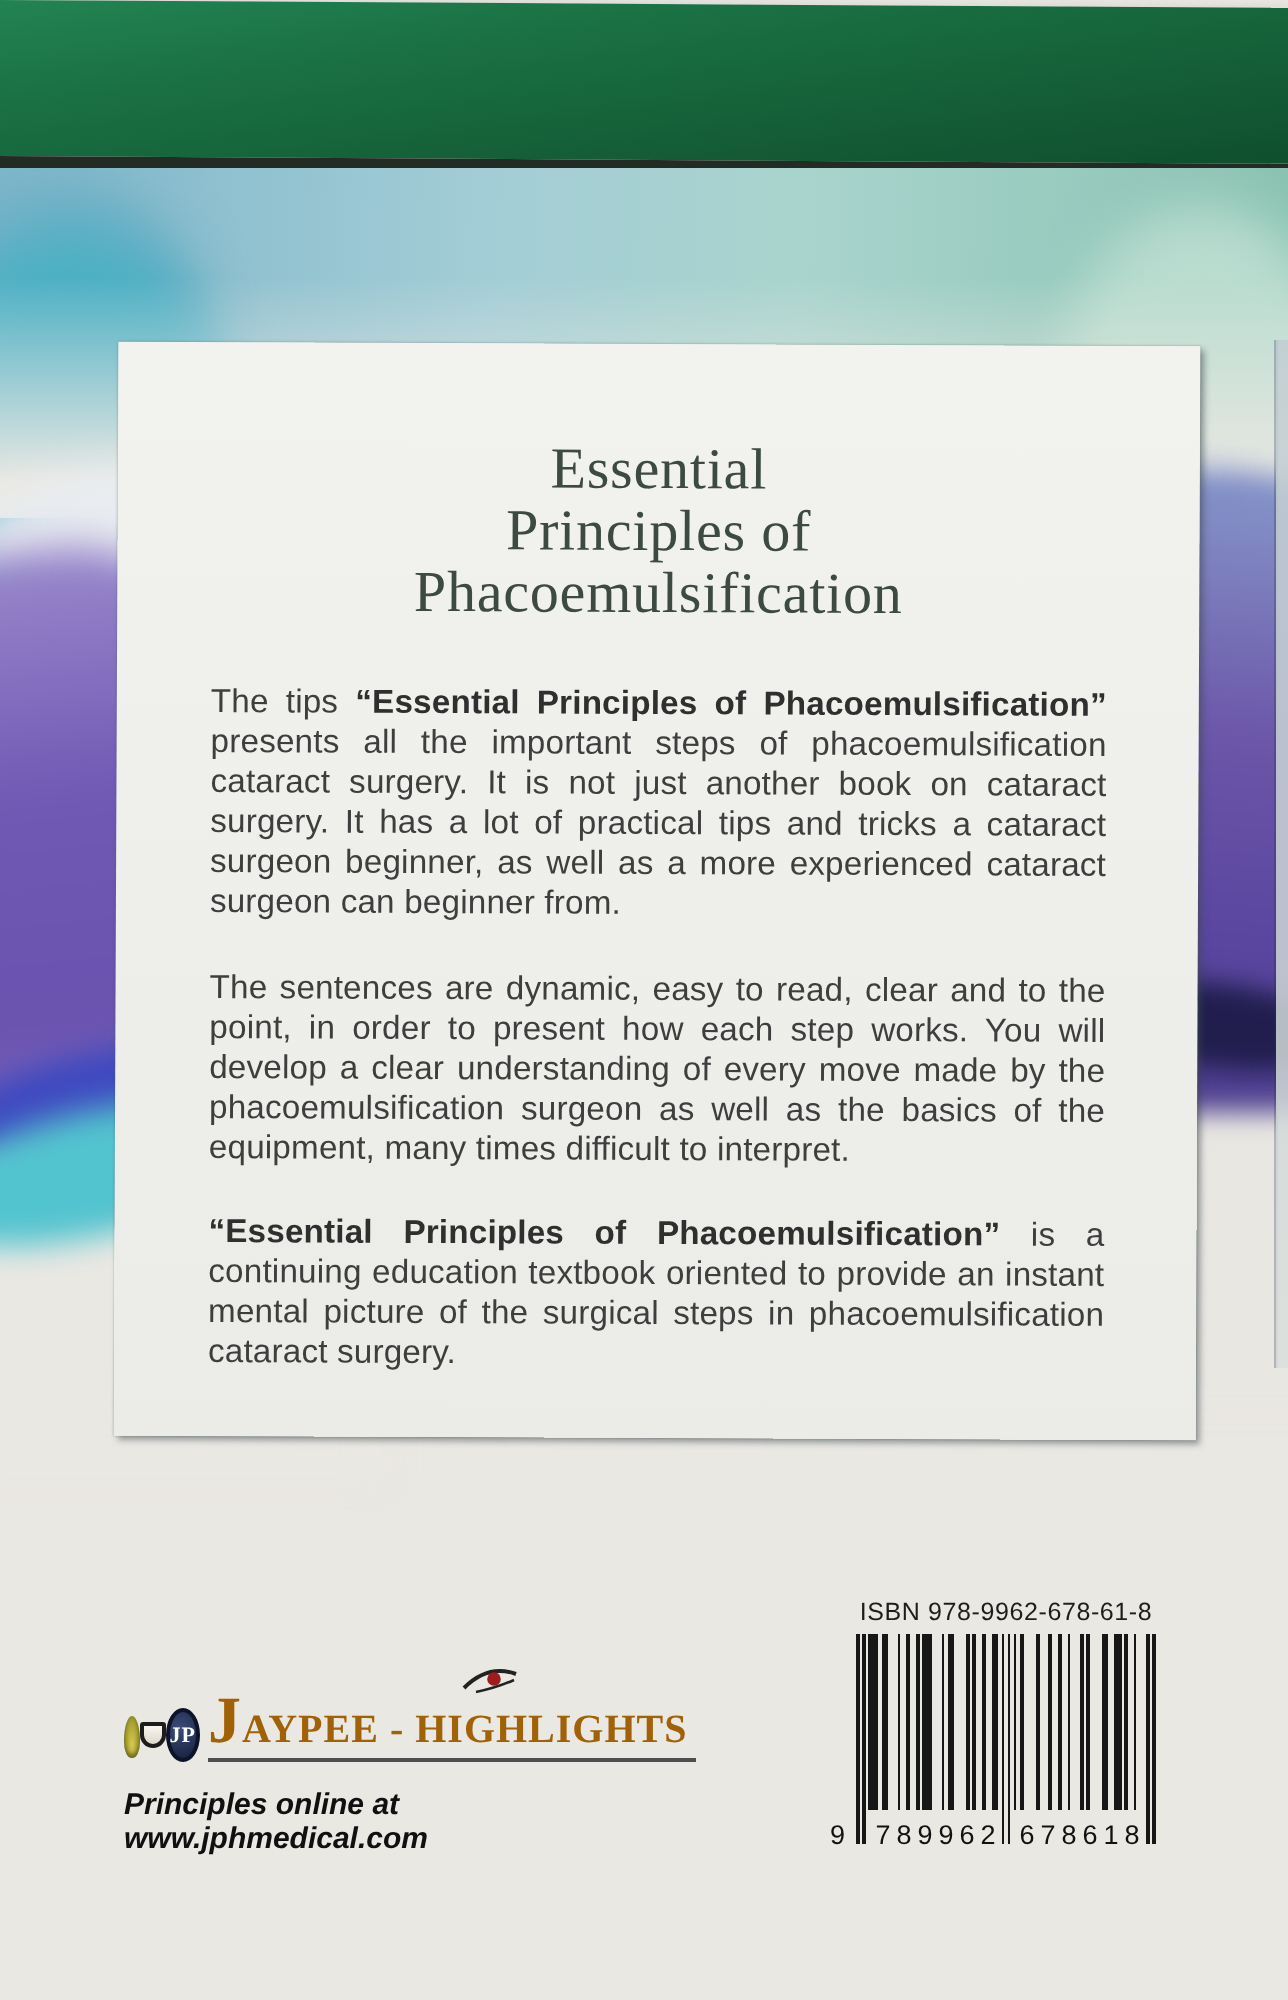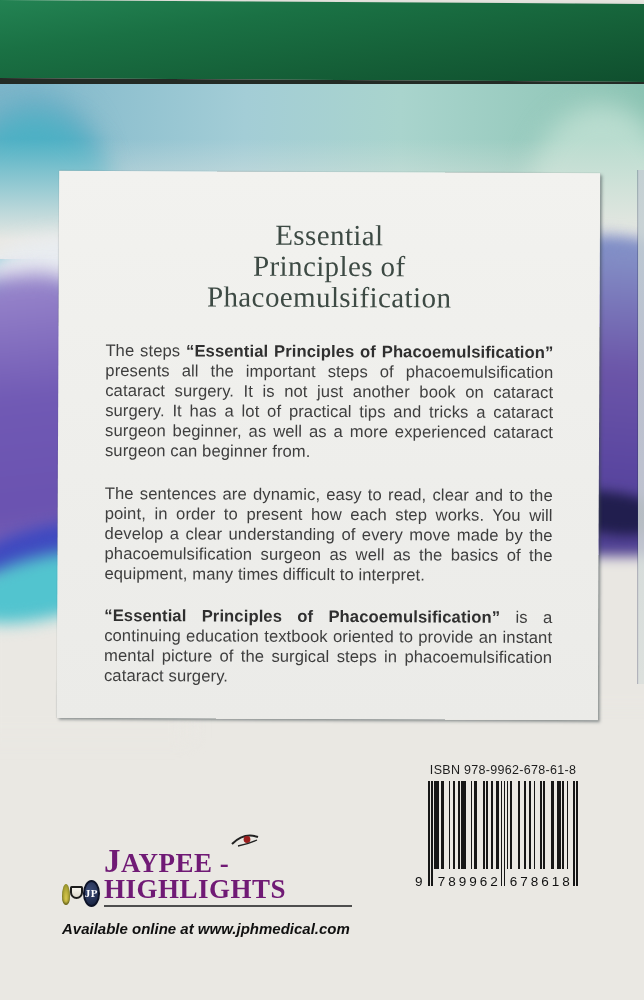--- a/index.html
+++ b/index.html
@@ -46,21 +46,21 @@
          font-size:29px;line-height:31px;text-align:center;letter-spacing:.4px;}
   .title span{display:block;}
   .panel p{margin:0 46px 0 47px;font-size:16.6px;line-height:20px;color:#3e3e3e;
            text-align:justify;letter-spacing:.1px;}
   .panel p.p1{margin-top:29px;}
   .panel p.p2{margin-top:23px;}
   .panel p.p3{margin-top:22px;}
   .panel b{color:#2f2f2f;}
 
   
-  .isbn-area{position:absolute;left:424px;top:763px;width:158px;text-align:center;}
+  .isbn-area{position:absolute;left:424px;top:799px;width:158px;text-align:center;}
   .isbn-label{font-size:12.5px;color:#1d1d1d;letter-spacing:.3px;white-space:nowrap;}
   .barcode{position:relative;margin:4px 4px 0 4px;height:108px;}
   .bc-bars{display:flex;align-items:flex-start;height:108px;}
   .bc-m{flex:1;height:88px;}
   .bc-m.on{background:#171717;}
   .bc-m.tall{height:105px;}
   .bc-digits{position:absolute;left:0;bottom:0;width:100%;height:16px;
              font-size:13.5px;color:#111;}
   .bc-d9{position:absolute;left:-13px;bottom:0;}
   .bc-g1{position:absolute;left:4.5%;width:44%;bottom:0;display:flex;justify-content:space-evenly;}
@@ -76,21 +76,21 @@
   .cup{width:21px;height:13px;margin-top:-3px;background:linear-gradient(#f7f5ee,#ddd9cc);
        border:2px solid #1d1d1d;border-radius:2px 2px 8px 8px;box-sizing:border-box;}
   .jp{width:27px;height:27px;margin-top:-2px;border-radius:50%;
       background:radial-gradient(circle at 35% 35%,#3c4c78,#151f3c);
       border:2px solid #0d1328;box-sizing:border-box;color:#fff;
       display:flex;align-items:center;justify-content:center;
       font:700 11px "Liberation Serif",serif;letter-spacing:.5px;}
   .logo-text{margin-left:4px;position:relative;}
   .eye-badge{position:absolute;left:126px;top:-15px;}
   .logo-name{display:block;font-family:"Liberation Serif","DejaVu Serif",serif;font-weight:700;
-             font-size:27px;line-height:.95;color:#701a75;letter-spacing:.5px;
+             font-size:20px;line-height:.95;color:#a16207;letter-spacing:.5px;
              border-bottom:2.5px solid #4e4e4e;padding:0 4px 2px 0;}
   .logo-name::first-letter{font-size:33px;}
   .logo-sub{display:block;margin-top:3px;padding-left:9px;font-size:10.5px;
             letter-spacing:2.7px;color:#2d2d2d;white-space:nowrap;}
   .availability{margin-top:13px;font-style:italic;font-weight:700;font-size:15px;color:#101010;}
 </style>
 </head>
 <body>
 
 <div class="book">
@@ -115,21 +115,21 @@
     <div class="page-seam"></div>
     <div class="page-edge"></div>
   </div>
 
   <div class="panel">
     <div class="title">
       <span>Essential</span>
       <span>Principles of</span>
       <span>Phacoemulsification</span>
     </div>
-    <p class="p1"><span>The  steps </span><b>“Essential Principles of  Phacoemulsification”</b><span> presents all the important steps of phacoemulsification cataract surgery.  It is not just another book on cataract surgery.  It has a lot of practical tips and tricks a cataract surgeon beginner, as well as a more experienced cataract surgeon can beginner from.</span></p>
+    <p class="p1"><span>The  tips </span><b>“Essential Principles of  Phacoemulsification”</b><span> presents all the important steps of phacoemulsification cataract surgery.  It is not just another book on cataract surgery.  It has a lot of practical tips and tricks a cataract surgeon beginner, as well as a more experienced cataract surgeon can beginner from.</span></p>
     <p class="p2">The sentences are dynamic, easy to read, clear and to the point, in order to present how each step works.  You will develop a clear understanding of every move made by the phacoemulsification surgeon as well as the basics of the equipment, many times difficult to interpret.</p>
     <p class="p3"><b>“Essential Principles of  Phacoemulsification”</b><span> is a continuing education textbook  oriented to provide an instant mental picture of the surgical steps in phacoemulsification cataract surgery.</span></p>
   </div>
 
   <div class="isbn-area">
     <div class="isbn-label">ISBN 978-9962-678-61-8</div>
     <div class="barcode">
       <div class="bc-bars">
           <div class="bc-m on tall"></div>
           <div class="bc-m tall"></div>
@@ -260,16 +260,16 @@
         <span class="eye-badge">
           <svg width="30" height="17" viewBox="0 0 30 17">
             <path d="M2 13 Q14 1 28 6" stroke="#222" fill="none" stroke-width="2"></path>
             <circle cx="17" cy="8.5" r="3.4" fill="#9b1d1d"></circle>
             <path d="M8 15 Q18 13 27 9" stroke="#222" fill="none" stroke-width="1.3"></path>
           </svg>
         </span>
         <span class="logo-name">JAYPEE - HIGHLIGHTS</span>
       </div>
     </div>
-    <div class="availability">Available online at www.jphmedical.com</div>
+    <div class="availability">Principles online at www.jphmedical.com</div>
   </div>
 
 </div>
 
 </body></html>

